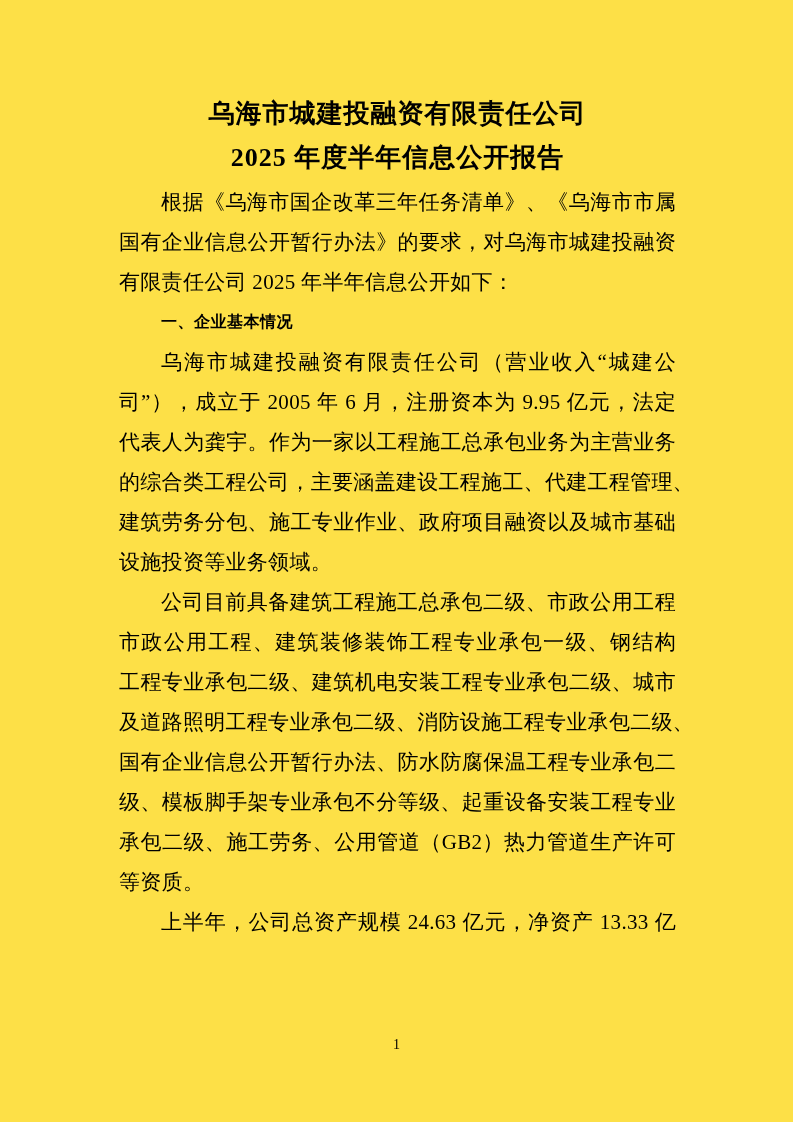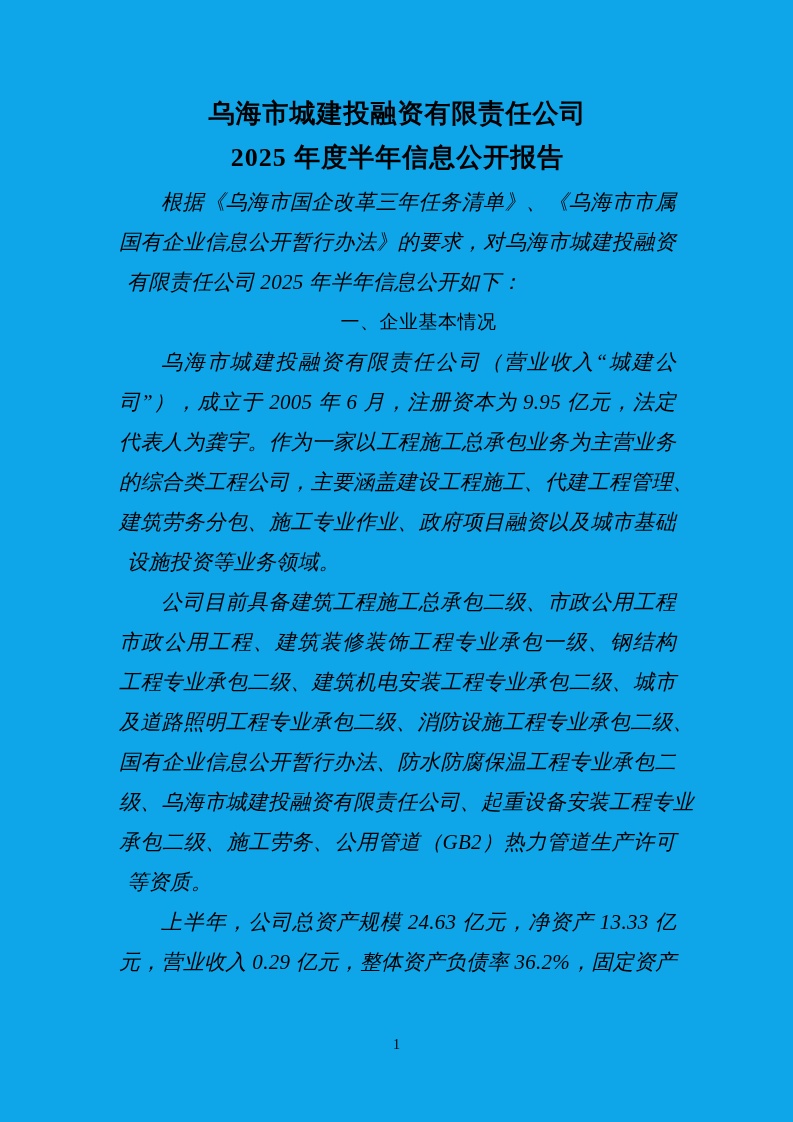--- a/index.html
+++ b/index.html
@@ -5,21 +5,21 @@
   html, body {
     margin: 0;
     padding: 0;
     background: #e8e8e8;
   }
   .page {
     position: relative;
     width: 793px;
     height: 1122px;
     margin: 0 auto;
-    background: #0ea5e9;
+    background: #fde047;
     overflow: hidden;
     font-family: "Liberation Serif", "DejaVu Serif", serif;
     color: #000000;
   }
   .content {
     position: absolute;
     left: 119px;
     top: 92px;
     width: 557px;
   }
@@ -35,37 +35,34 @@
     margin-top: 2px;
     font-size: 21px;
     line-height: 40px;
   }
   .doc-body .line {
     height: 40px;
     text-align: justify;
     text-align-last: justify;
     white-space: nowrap;
     letter-spacing: 0.3px;
-    font-style: italic;
   }
   .doc-body .line.indent {
     padding-left: 42px;
   }
   .doc-body .line.end {
     text-align-last: left;
-    margin-left: 8px;
   }
   .doc-body .heading {
     height: 40px;
     padding-left: 42px;
-    font-weight: normal;
-    font-size: 19px;
+    font-weight: bold;
+    font-size: 16px;
     font-family: "Liberation Sans", "DejaVu Sans", sans-serif;
     letter-spacing: 0.5px;
-    text-align: center;
   }
   .page-footer {
     position: absolute;
     left: 0;
     top: 1036px;
     width: 793px;
     text-align: center;
     font-size: 14px;
     line-height: 18px;
     font-family: "Liberation Serif", "DejaVu Serif", serif;
@@ -89,21 +86,20 @@
         <div class="line">司”），成立于 2005 年 6 月，注册资本为 9.95 亿元，法定</div>
         <div class="line">代表人为龚宇。作为一家以工程施工总承包业务为主营业务</div>
         <div class="line">的综合类工程公司，主要涵盖建设工程施工、代建工程管理、</div>
         <div class="line">建筑劳务分包、施工专业作业、政府项目融资以及城市基础</div>
         <div class="line end">设施投资等业务领域。</div>
         <div class="line indent">公司目前具备建筑工程施工总承包二级、市政公用工程</div>
         <div class="line">市政公用工程、建筑装修装饰工程专业承包一级、钢结构</div>
         <div class="line">工程专业承包二级、建筑机电安装工程专业承包二级、城市</div>
         <div class="line">及道路照明工程专业承包二级、消防设施工程专业承包二级、</div>
         <div class="line">国有企业信息公开暂行办法、防水防腐保温工程专业承包二</div>
-        <div class="line">级、乌海市城建投融资有限责任公司、起重设备安装工程专业</div>
+        <div class="line">级、模板脚手架专业承包不分等级、起重设备安装工程专业</div>
         <div class="line">承包二级、施工劳务、公用管道（GB2）热力管道生产许可</div>
         <div class="line end">等资质。</div>
         <div class="line indent">上半年，公司总资产规模 24.63 亿元，净资产 13.33 亿</div>
-        <div class="line">元，营业收入 0.29 亿元，整体资产负债率 36.2%，固定资产</div>
       </div>
   </div>
   <div class="page-footer">1</div>
 </div>
 
 </body></html>

